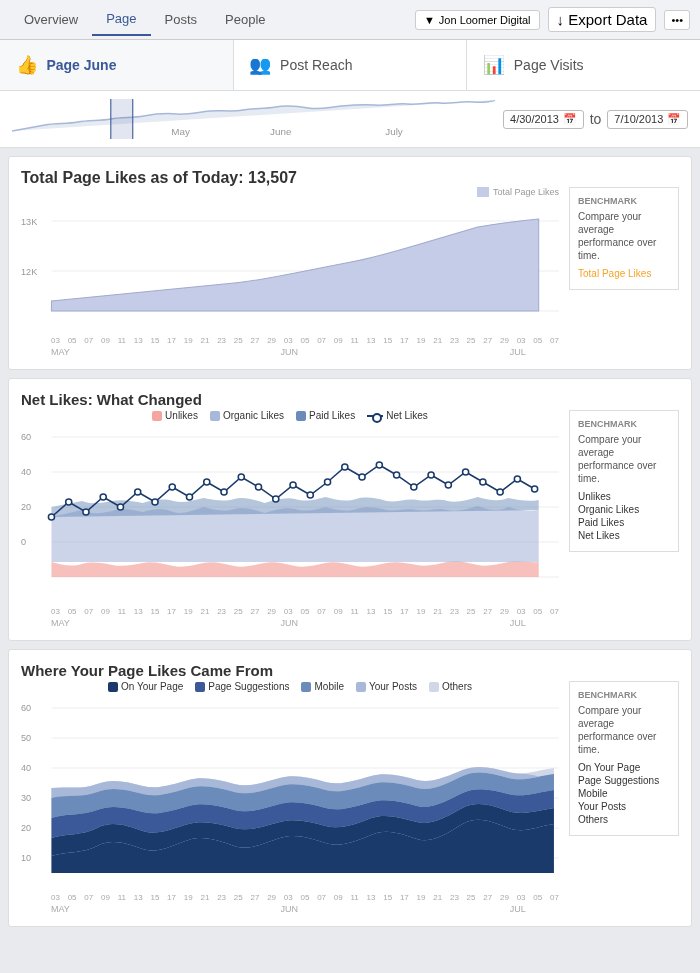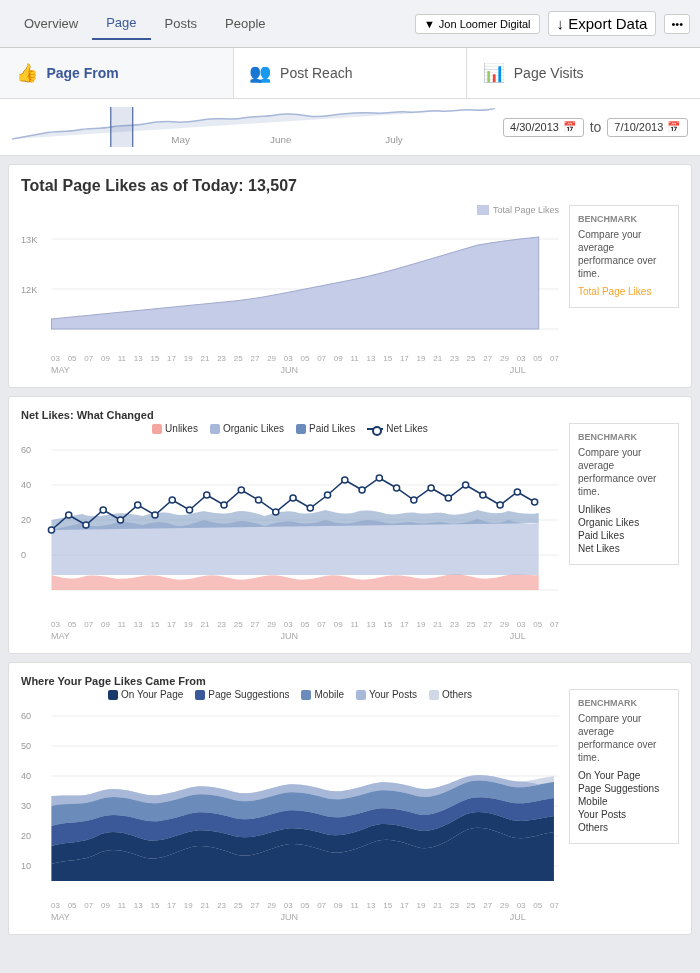--- a/index.html
+++ b/index.html
@@ -1,19 +1,19 @@
 <!DOCTYPE html>
 <html><head>
   <meta charset="utf-8">
   <style>
     * { box-sizing: border-box; margin: 0; padding: 0; }
     body { font-family: 'Helvetica Neue', Arial, sans-serif; font-size: 12px; background: #e9eaed; color: #333; width: 700px; }
 
     
-    .top-nav { display: flex; align-items: center; background: #f0f2f5; border-bottom: 1px solid #ccc; padding: 0 10px; height: 48px; }
+    .top-nav { display: flex; align-items: center; background: #f0f2f5; border-bottom: 1px solid #ccc; padding: 0 10px; height: 40px; }
     .top-nav .nav-item { padding: 8px 14px; cursor: pointer; font-size: 13px; color: #555; }
     .top-nav .nav-item.active { color: #3b5998; border-bottom: 2px solid #3b5998; font-weight: normal; }
     .top-nav .right-actions { margin-left: auto; display: flex; align-items: center; gap: 8px; }
     .top-nav .user-btn { background: #fff; border: 1px solid #ccc; border-radius: 3px; padding: 3px 8px; font-size: 11px; cursor: pointer; display: flex; align-items: center; gap: 4px; }
     .top-nav .export-btn { background: #fff; border: 1px solid #ccc; border-radius: 3px; padding: 3px 8px; font-size: 15px; cursor: pointer; }
     .top-nav .more-btn { background: #fff; border: 1px solid #ccc; border-radius: 3px; padding: 3px 6px; font-size: 11px; cursor: pointer; }
 
     
     .metric-tabs { display: flex; background: #fff; border-bottom: 1px solid #ddd; }
     .metric-tab { flex: 1; padding: 14px 16px; cursor: pointer; display: flex; align-items: center; gap: 8px; border-right: 1px solid #ddd; }
@@ -26,21 +26,21 @@
 
     
     .date-range-bar { background: #fff; border-bottom: 1px solid #ddd; padding: 8px 12px; display: flex; align-items: center; gap: 8px; }
     .sparkline-area { flex: 1; height: 40px; position: relative; overflow: hidden; }
     .date-inputs { display: flex; align-items: center; gap: 6px; font-size: 12px; text-align: right; }
     .date-input { border: 1px solid #bbb; border-radius: 3px; padding: 2px 6px; font-size: 11px; display: flex; align-items: center; gap: 4px; }
     .date-to { font-size: 14px; color: #555; }
 
     
     .section { background: #fff; margin: 8px; border: 1px solid #ddd; border-radius: 3px; padding: 12px; }
-    .section-title { font-size: 11px; font-weight: bold; color: #333; margin-bottom: 2px; }
+    .section-title { font-size: 15px; font-weight: bold; color: #333; margin-bottom: 2px; }
     .section-subtitle { font-size: 11px; color: #777; margin-bottom: 10px; }
 
     
     .chart-area { display: flex; gap: 10px; }
     .chart-main { flex: 1; position: relative; }
     .chart-sidebar { width: 110px; flex-shrink: 0; }
     .benchmark-box { background: #fff; border: 1px solid #ddd; padding: 8px; font-size: 10px; }
     .benchmark-title { font-size: 9px; font-weight: bold; color: #888; text-transform: uppercase; margin-bottom: 4px; }
     .benchmark-desc { font-size: 10px; color: #555; margin-bottom: 6px; line-height: 1.3; }
     .benchmark-link { color: #f7a325; font-size: 10px; display: block; margin: 2px 0; cursor: pointer; }
@@ -48,21 +48,21 @@
     .chart-wrap { position: relative; }
 
     
     .legend { display: flex; gap: 12px; justify-content: center; margin-bottom: 6px; flex-wrap: wrap; font-size: 10px; }
     .legend-item { display: flex; align-items: center; gap: 3px; }
     .legend-dot { width: 10px; height: 10px; border-radius: 2px; flex-shrink: 0; }
     .legend-line { width: 16px; height: 2px; background: #1a3a6c; position: relative; flex-shrink: 0; }
     .legend-line::after { content: ''; position: absolute; width: 6px; height: 6px; background: #fff; border: 2px solid #1a3a6c; border-radius: 50%; top: -2px; left: 5px; }
 
     
-    .total-likes-title { font-size: 16px; font-weight: bold; margin-bottom: 10px; }
+    .total-likes-title { font-size: 16px; font-weight: bold; }
 
     svg text { font-family: 'Helvetica Neue', Arial, sans-serif; }
   </style>
 </head>
 <body>
 
 <div class="top-nav">
   <div class="nav-item">Overview</div>
   <div class="nav-item active">Page</div>
   <div class="nav-item">Posts</div>
@@ -73,21 +73,21 @@
       <span>Jon Loomer Digital</span>
     </button>
     <button class="export-btn">↓ Export Data</button>
     <button class="more-btn">•••</button>
   </div>
 </div>
 
 <div class="metric-tabs">
   <div class="metric-tab active">
     <span class="tab-icon">👍</span>
-    <span class="tab-label">Page From</span>
+    <span class="tab-label">Page June</span>
   </div>
   <div class="metric-tab">
     <span class="tab-icon">👥</span>
     <span class="tab-label">Post Reach</span>
   </div>
   <div class="metric-tab">
     <span class="tab-icon">📊</span>
     <span class="tab-label">Page Visits</span>
   </div>
 </div>

